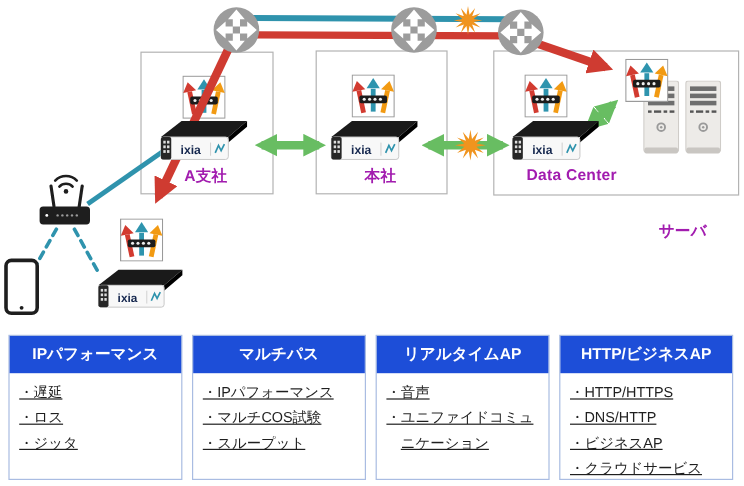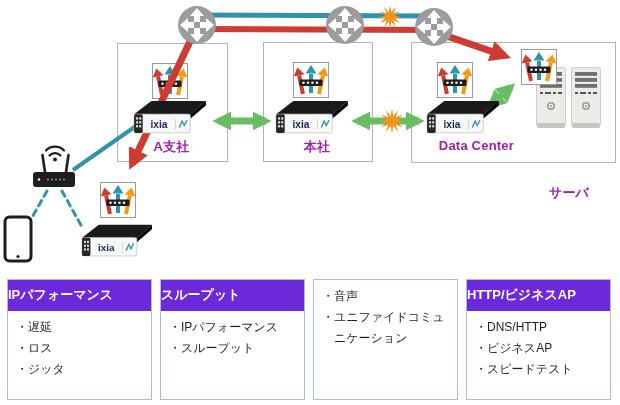--- a/index.html
+++ b/index.html
@@ -11,23 +11,23 @@
   .server{z-index:2;}
   .card{z-index:3;}
   #lines{position:absolute;left:0;top:0;z-index:4;}
   .device{z-index:5;}
   .edge-node{z-index:5;}
   .router{z-index:6;}
   .burst{z-index:7;}
   .sitelabel{position:absolute;z-index:3;font-size:13px;font-weight:bold;color:#a21caf;text-align:center;letter-spacing:0.2px;}
   .panels{position:absolute;left:7px;top:279px;display:flex;gap:8px;z-index:1;}
   .panel{width:145px;height:121px;box-sizing:border-box;border:1px solid #a9bce2;background:#fff;}
-  .panel-header{background:#6d28d9;color:#ffffff;font-weight:bold;font-size:13px;padding:6px 0 7px 0;}
+  .panel-header{background:#1d4ed8;color:#ffffff;font-weight:bold;font-size:13px;text-align:center;padding:6px 0 7px 0;}
   .panel-body{padding:6px 5px 6px 8px;font-size:12px;line-height:21px;color:#1f1f1f;}
-  .panel-item{padding-left:12px;text-indent:-12px;}
+  .panel-item{padding-left:12px;text-indent:-12px;text-decoration:underline;}
   svg{display:block;}
 </style>
 </head>
 <body>
 
 <svg width="0" height="0" style="position:absolute" aria-hidden="true">
   <defs>
     <marker id="mr" viewBox="0 0 10 10" refX="7" refY="5" markerWidth="3" markerHeight="3" orient="auto-start-reverse">
       <path d="M0,0 L10,5 L0,10 z" fill="#cf3b31"></path>
     </marker>
@@ -207,34 +207,37 @@
   <div class="panels">
     <div class="panel">
       <div class="panel-header">IPパフォーマンス</div>
       <div class="panel-body">
         <div class="panel-item">・遅延</div>
         <div class="panel-item">・ロス</div>
         <div class="panel-item">・ジッタ</div>
       </div>
     </div>
     <div class="panel">
-      <div class="panel-header">スループット</div>
+      <div class="panel-header">マルチパス</div>
       <div class="panel-body">
         <div class="panel-item">・IPパフォーマンス</div>
+        <div class="panel-item">・マルチCOS試験</div>
         <div class="panel-item">・スループット</div>
       </div>
     </div>
     <div class="panel">
+      <div class="panel-header">リアルタイムAP</div>
       <div class="panel-body">
         <div class="panel-item">・音声</div>
         <div class="panel-item">・ユニファイドコミュニケーション</div>
       </div>
     </div>
     <div class="panel">
       <div class="panel-header">HTTP/ビジネスAP</div>
       <div class="panel-body">
+        <div class="panel-item">・HTTP/HTTPS</div>
         <div class="panel-item">・DNS/HTTP</div>
         <div class="panel-item">・ビジネスAP</div>
-        <div class="panel-item">・スピードテスト</div>
+        <div class="panel-item">・クラウドサービス</div>
       </div>
     </div>
   </div>
 </div>
 
 </body></html>

